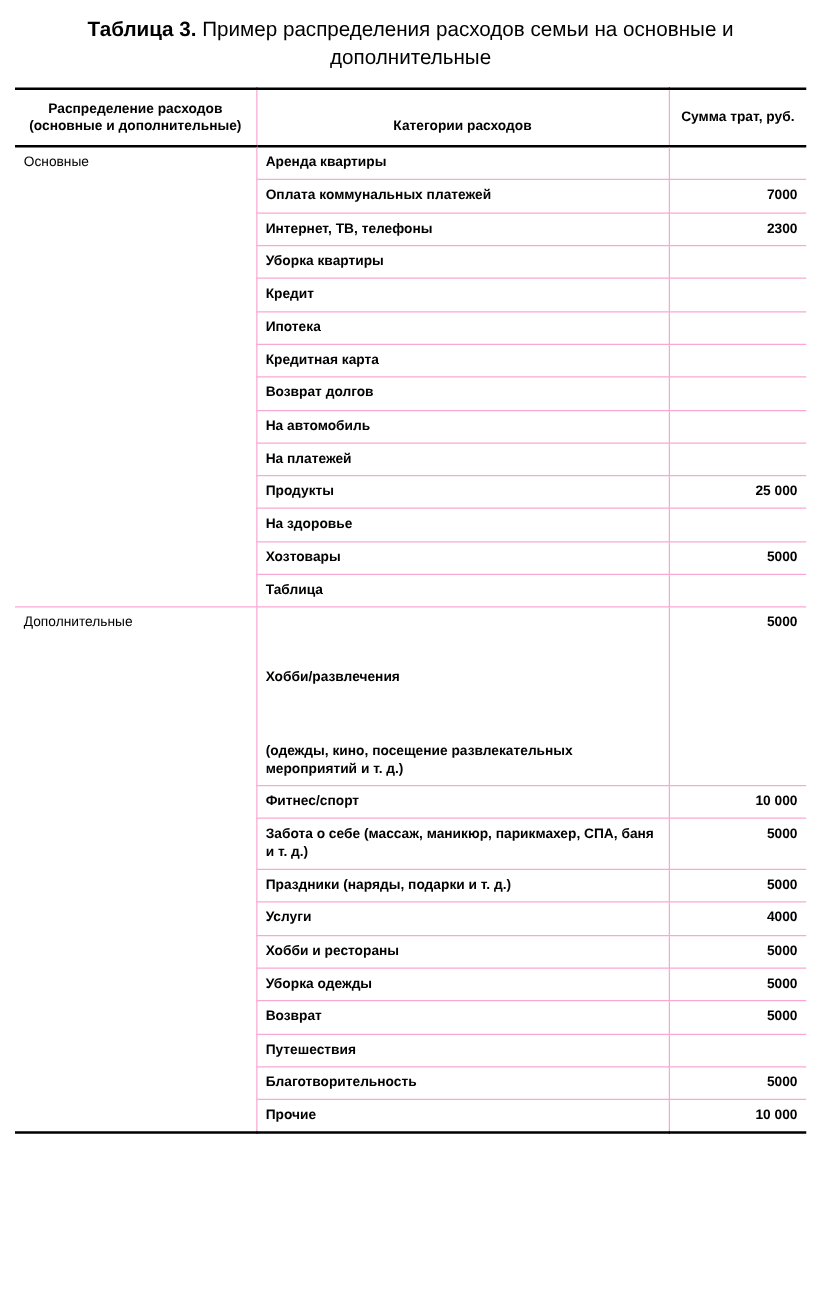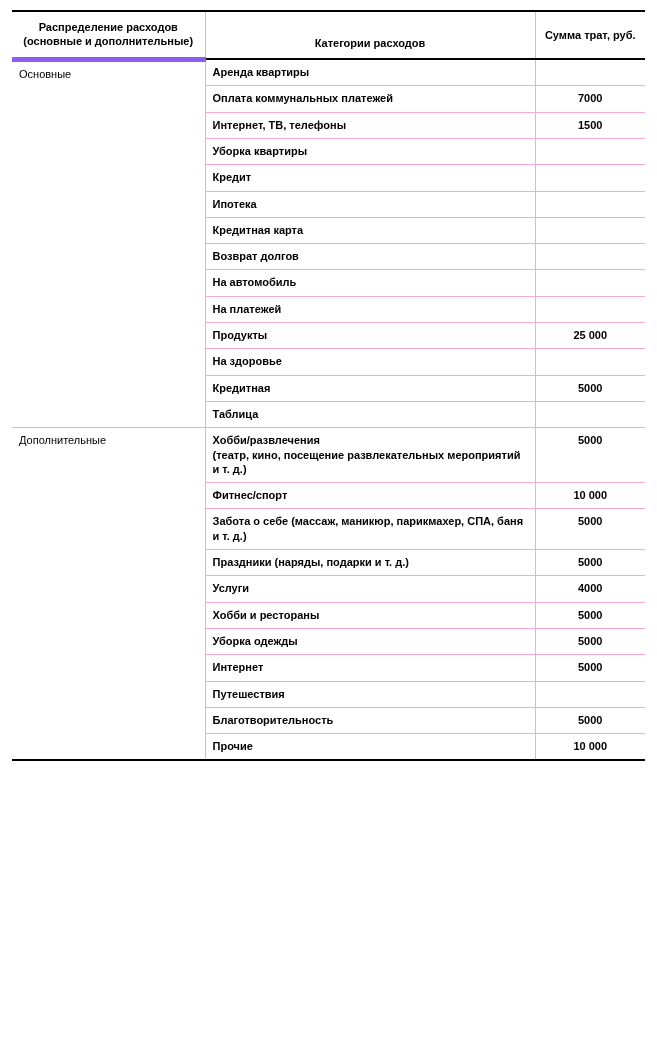--- a/index.html
+++ b/index.html
@@ -73,42 +73,46 @@
   }
   
   table.expense-table tr > *:first-child { border-left: none; }
   table.expense-table tr > *:last-child { border-right: none; }
 
   td.group-cell {
     border-bottom: none;
     border-top: none;
   }
   td.group-cell.group-start {
-    border-top: 5px solid #8b5cf6;
+    border-top: 1px solid #8b5cf6;
   }
   td.group-cell.group-start.thick {
     border-top: 1.6px solid #000;
   }
   td.cat-cell {
     font-weight: bold;
   }
   td.sum-cell {
-    text-align: center;
+    text-align: right;
     font-weight: bold;
   }
   td.cat-cell .sub {
     font-weight: bold;
     display: block;
+    margin-top: 44px;
   }
 </style>
 </head>
 <body>
 
 <div class="page">
 
+  <div class="caption">
+    <span class="caption-label">Таблица 3.</span><span class="caption-text"> Пример распределения расходов семьи на основные и дополнительные</span>
+  </div>
 
   <table class="expense-table">
     <colgroup>
       <col class="c1">
         <col class="c2">
         <col class="c3">
     </colgroup>
     <thead>
       <tr>
         <th class="h1">Распределение расходов (основные и дополнительные)</th>
@@ -122,21 +126,21 @@
         <td class="group-cell group-start" rowspan="14">Основные</td>
         <td class="cat-cell">Аренда квартиры</td>
         <td class="sum-cell"></td>
       </tr>
       <tr>
         <td class="cat-cell">Оплата коммунальных платежей</td>
         <td class="sum-cell">7000</td>
       </tr>
       <tr>
         <td class="cat-cell">Интернет, ТВ, телефоны</td>
-        <td class="sum-cell">1500</td>
+        <td class="sum-cell">2300</td>
       </tr>
       <tr>
         <td class="cat-cell">Уборка квартиры</td>
         <td class="sum-cell"></td>
       </tr>
       <tr>
         <td class="cat-cell">Кредит</td>
         <td class="sum-cell"></td>
       </tr>
       <tr>
@@ -161,33 +165,33 @@
       </tr>
       <tr>
         <td class="cat-cell">Продукты</td>
         <td class="sum-cell">25 000</td>
       </tr>
       <tr>
         <td class="cat-cell">На здоровье</td>
         <td class="sum-cell"></td>
       </tr>
       <tr>
-        <td class="cat-cell">Кредитная</td>
+        <td class="cat-cell">Хозтовары</td>
         <td class="sum-cell">5000</td>
       </tr>
       <tr>
         <td class="cat-cell">Таблица</td>
         <td class="sum-cell"></td>
       </tr>
 
       <tr>
         <td class="group-cell group-start thick" rowspan="11">Дополнительные</td>
         <td class="cat-cell">
           <span class="sub">Хобби/развлечения</span>
-          <span class="sub">(театр, кино, посещение развлекательных мероприятий и т. д.)</span>
+          <span class="sub">(одежды, кино, посещение развлекательных мероприятий и т. д.)</span>
         </td>
         <td class="sum-cell">5000</td>
       </tr>
       <tr>
         <td class="cat-cell">Фитнес/спорт</td>
         <td class="sum-cell">10 000</td>
       </tr>
       <tr>
         <td class="cat-cell">Забота о себе (массаж, маникюр, парикмахер, СПА, баня и т. д.)</td>
         <td class="sum-cell">5000</td>
@@ -202,21 +206,21 @@
       </tr>
       <tr>
         <td class="cat-cell">Хобби и рестораны</td>
         <td class="sum-cell">5000</td>
       </tr>
       <tr>
         <td class="cat-cell">Уборка одежды</td>
         <td class="sum-cell">5000</td>
       </tr>
       <tr>
-        <td class="cat-cell">Интернет</td>
+        <td class="cat-cell">Возврат</td>
         <td class="sum-cell">5000</td>
       </tr>
       <tr>
         <td class="cat-cell">Путешествия</td>
         <td class="sum-cell"></td>
       </tr>
       <tr>
         <td class="cat-cell">Благотворительность</td>
         <td class="sum-cell">5000</td>
       </tr>

